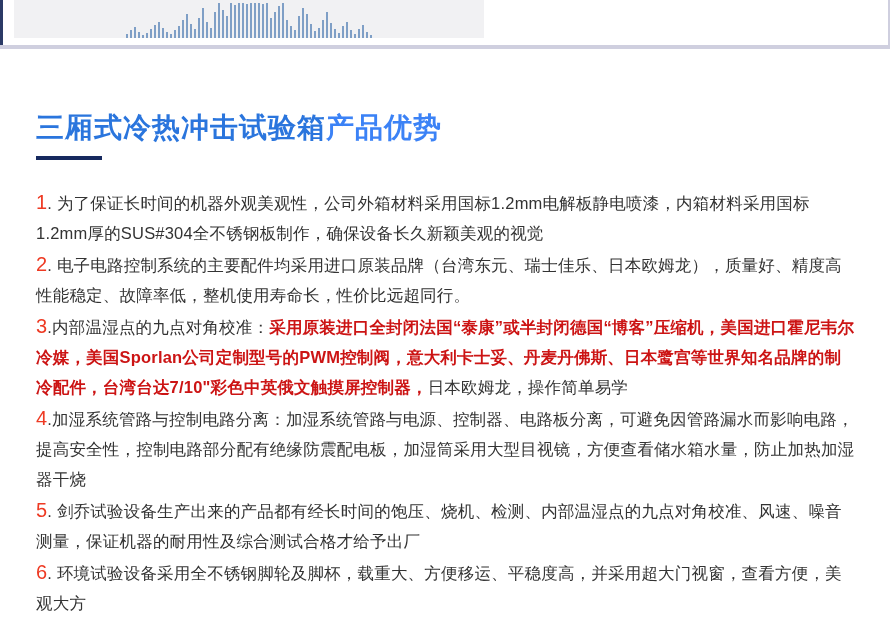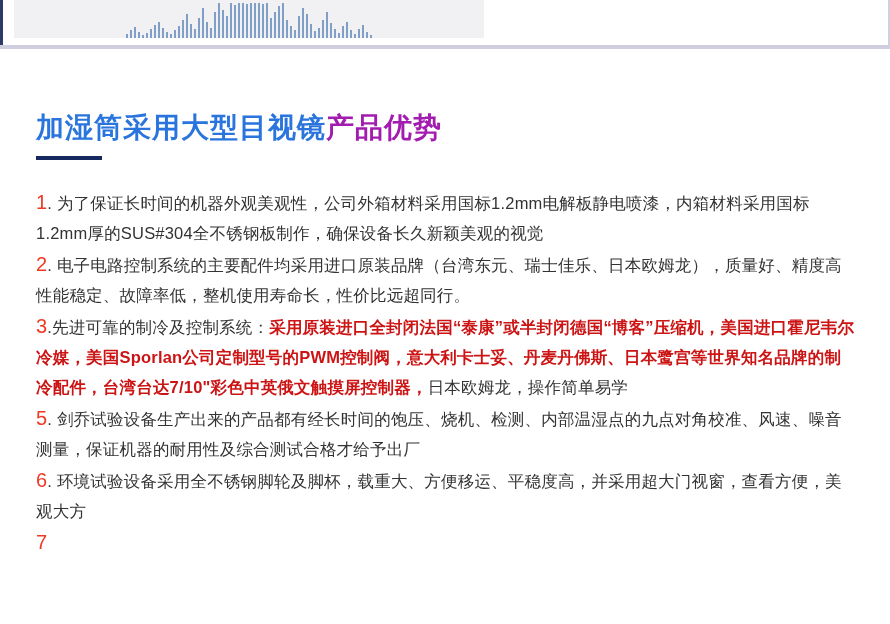--- a/index.html
+++ b/index.html
@@ -19,21 +19,21 @@
     position:absolute;left:14px;top:0;width:470px;height:38px;background:#f1f1f3;
     display:flex;align-items:flex-end;justify-content:center;
   }
   .wavebar{width:2px;margin:0 1px;background:#7f9fc6;}
   
   .titleblock{margin:64px 0 0 36px;}
   .pagetitle{
     font-size:28px;font-weight:bold;letter-spacing:1px;line-height:30px;margin:0;
   }
   .pagetitle .t-blue{color:#2a75dd;}
-  .pagetitle .t-red{color:#a21caf;}
+  .pagetitle .t-red{color:#3b82f6;}
   .title-underline{width:66px;height:4px;background:#16295e;margin-top:13px;}
   
   .advlist{margin:27px 34px 0 36px;}
   .advlist p{
     margin:0 0 1px 0;font-size:16.5px;line-height:30px;color:#333333;
     letter-spacing:0.2px;
   }
   .num{color:#ee3a23;font-size:20px;}
   .seg-dark{color:#333333;}
   .seg-red{color:#cc1414;font-weight:bold;}
@@ -104,24 +104,25 @@
       <div class="wavebar" style="height: 8px;"></div>
       <div class="wavebar" style="height: 4px;"></div>
       <div class="wavebar" style="height: 9px;"></div>
       <div class="wavebar" style="height: 13px;"></div>
       <div class="wavebar" style="height: 6px;"></div>
       <div class="wavebar" style="height: 3px;"></div>
     </div>
 </div>
 
 <div class="titleblock">
-  <h1 class="pagetitle"><span class="t-blue">加湿筒采用大型目视镜</span><span class="t-red">产品优势</span></h1>
+  <h1 class="pagetitle"><span class="t-blue">三厢式冷热冲击试验箱</span><span class="t-red">产品优势</span></h1>
   <div class="title-underline"></div>
 </div>
 
 <div class="advlist">
     <p><span class="num">1</span><span class="seg-dark">. 为了保证长时间的机器外观美观性，公司外箱材料采用国标1.2mm电解板静电喷漆，内箱材料采用国标1.2mm厚的SUS#304全不锈钢板制作，确保设备长久新颖美观的视觉</span></p>
     <p><span class="num">2</span><span class="seg-dark">. 电子电路控制系统的主要配件均采用进口原装品牌（台湾东元、瑞士佳乐、日本欧姆龙），质量好、精度高性能稳定、故障率低，整机使用寿命长，性价比远超同行。</span></p>
-    <p><span class="num">3</span><span class="seg-dark">.先进可靠的制冷及控制系统：</span><span class="seg-red">采用原装进口全封闭法国“泰康”或半封闭德国“博客”压缩机，美国进口霍尼韦尔冷媒，美国Sporlan公司定制型号的PWM控制阀，意大利卡士妥、丹麦丹佛斯、日本鹭宫等世界知名品牌的制冷配件，台湾台达7/10"彩色中英俄文触摸屏控制器，</span><span class="seg-dark">日本欧姆龙，操作简单易学</span></p>
+    <p><span class="num">3</span><span class="seg-dark">.内部温湿点的九点对角校准：</span><span class="seg-red">采用原装进口全封闭法国“泰康”或半封闭德国“博客”压缩机，美国进口霍尼韦尔冷媒，美国Sporlan公司定制型号的PWM控制阀，意大利卡士妥、丹麦丹佛斯、日本鹭宫等世界知名品牌的制冷配件，台湾台达7/10"彩色中英俄文触摸屏控制器，</span><span class="seg-dark">日本欧姆龙，操作简单易学</span></p>
+    <p><span class="num">4</span><span class="seg-dark">.加湿系统管路与控制电路分离：加湿系统管路与电源、控制器、电路板分离，可避免因管路漏水而影响电路，提高安全性，控制电路部分配有绝缘防震配电板，加湿筒采用大型目视镜，方便查看储水箱水量，防止加热加湿器干烧</span></p>
     <p><span class="num">5</span><span class="seg-dark">. 剑乔试验设备生产出来的产品都有经长时间的饱压、烧机、检测、内部温湿点的九点对角校准、风速、噪音测量，保证机器的耐用性及综合测试合格才给予出厂</span></p>
     <p><span class="num">6</span><span class="seg-dark">. 环境试验设备采用全不锈钢脚轮及脚杯，载重大、方便移运、平稳度高，并采用超大门视窗，查看方便，美观大方</span></p>
     <p><span class="num">7</span></p>
   </div>
 
 </body></html>

